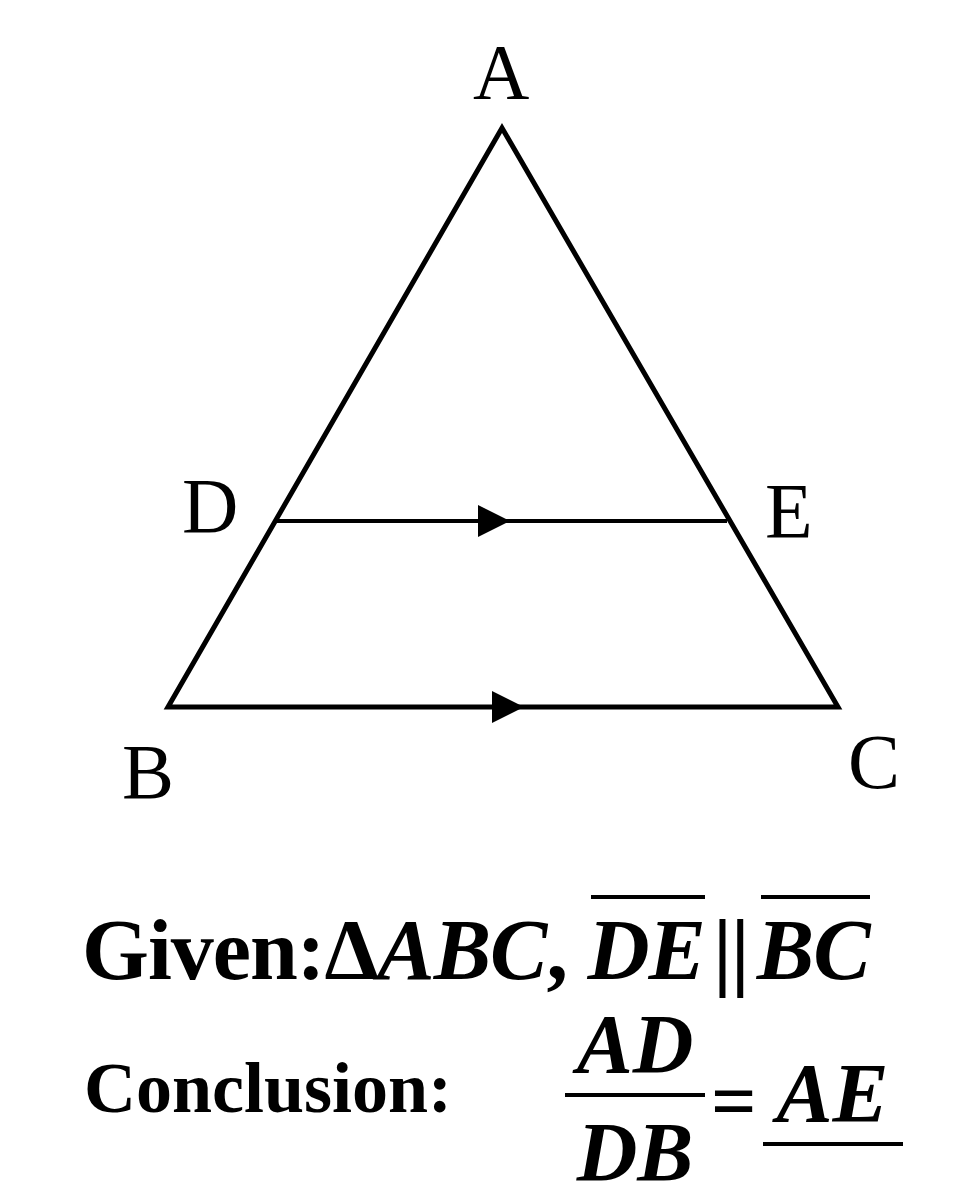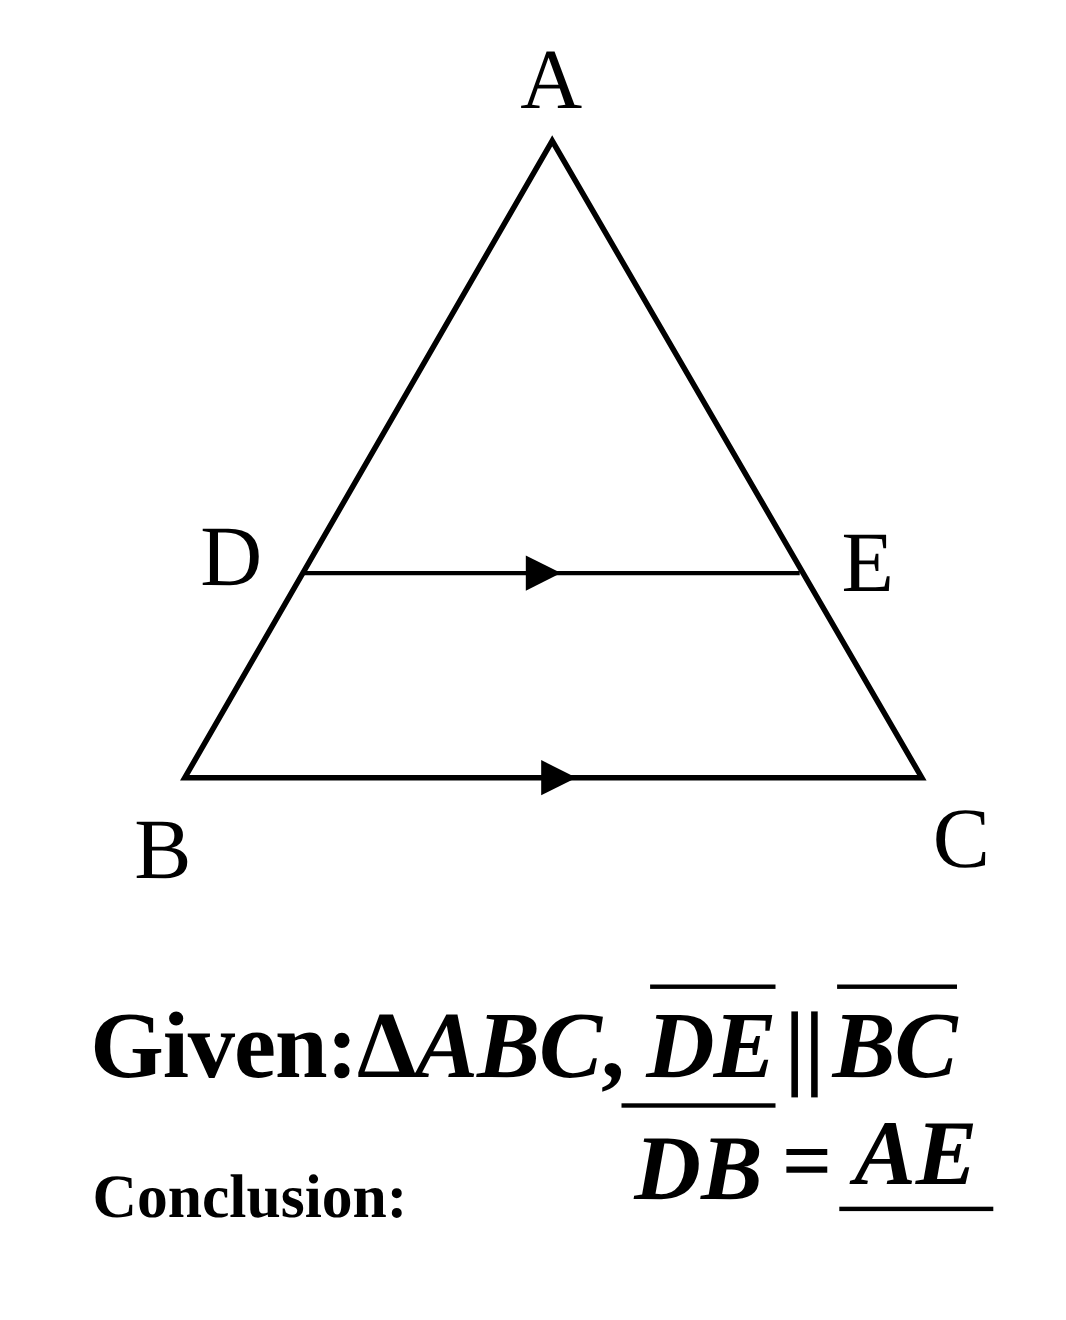--- a/index.html
+++ b/index.html
@@ -58,21 +58,21 @@
       background: #000000;
     }
     .parallel {
       display: inline-block;
       margin: 0 8px;
       font-style: normal;
     }
     .conclusion-label {
       left: 84px;
       top: 1045px;
-      font-size: 56px;
+      font-size: 72px;
       line-height: 86px;
     }
     .fraction-wrap {
       position: absolute;
       left: 565px;
       top: 1003px;
       display: flex;
       align-items: center;
     }
     .fraction {
@@ -129,20 +129,21 @@
 
 <div class="statement given">
   <span>Given:</span><span>Δ</span><span class="math-it">ABC</span><span>,</span>
   <span class="math-it overline">DE</span><span class="parallel">||</span><span class="math-it overline">BC</span>
 </div>
 
 <div class="statement conclusion-label">Conclusion:</div>
 
 <div class="fraction-wrap">
   <div class="fraction">
+    <span class="num">AD</span>
     <span class="bar"></span>
     <span class="den">DB</span>
   </div>
   <span class="equals">=</span>
   <div class="fraction">
     <span class="num">AE</span>
     <span class="bar"></span>
   </div>
 </div>
 

